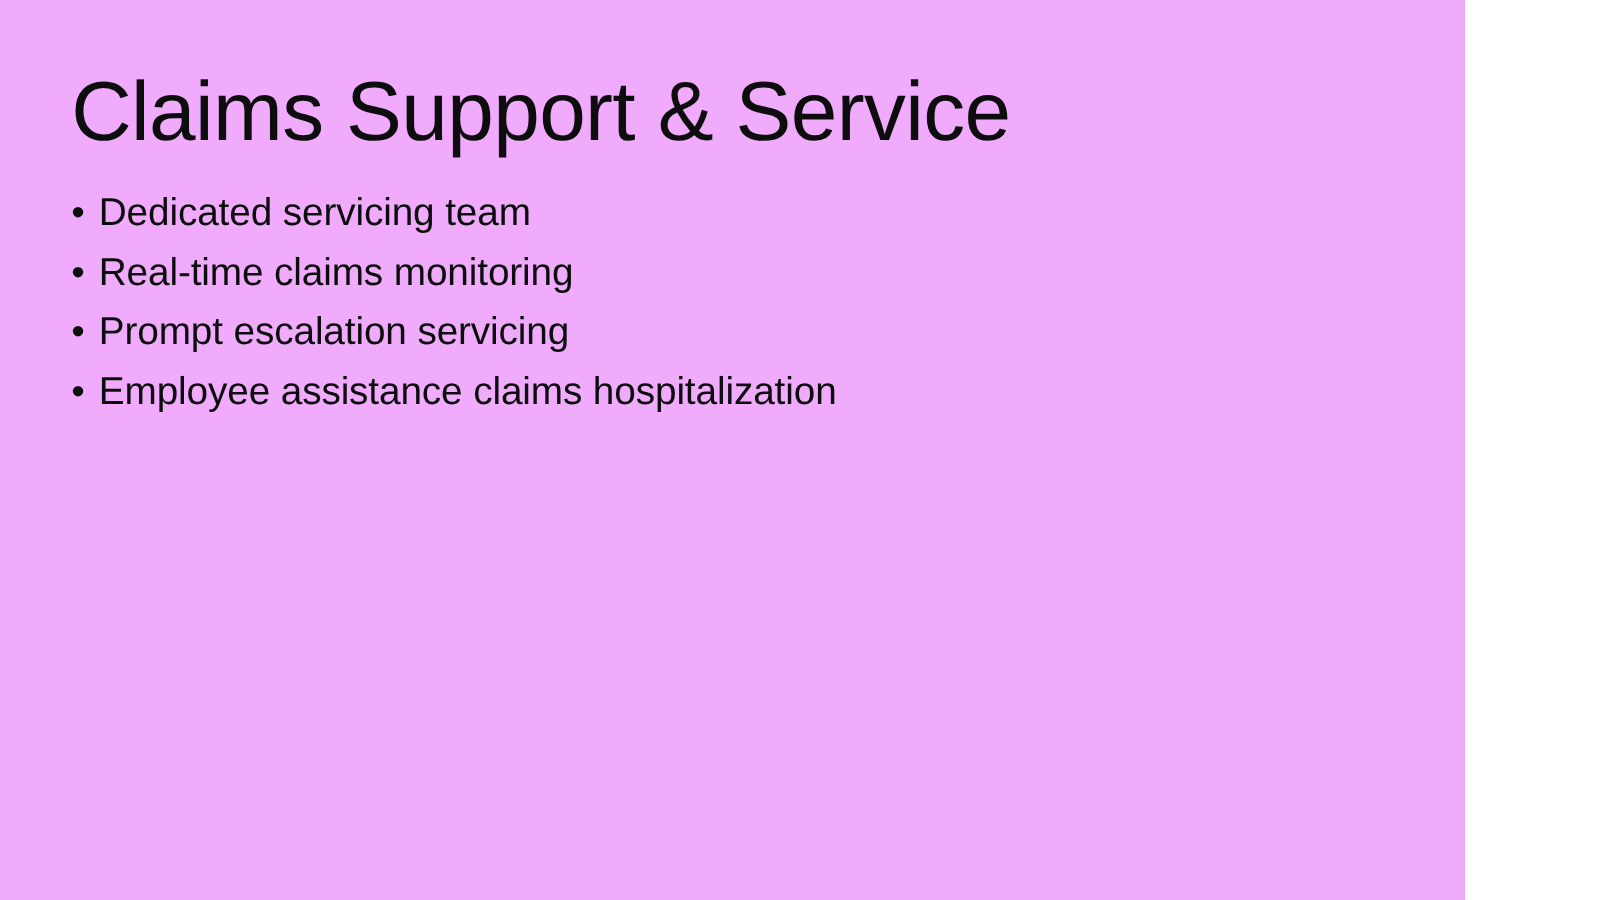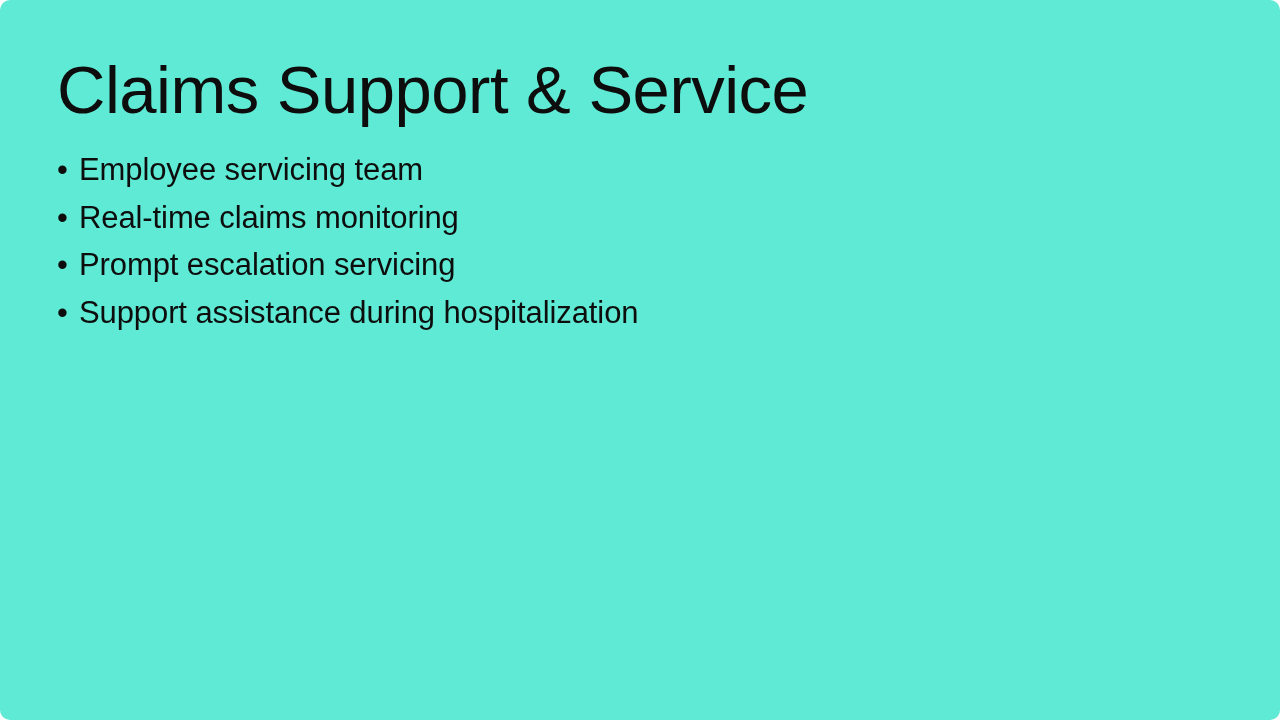--- a/index.html
+++ b/index.html
@@ -11,25 +11,24 @@
     width: 1280px;
     height: 720px;
     background: #ffffff;
     font-family: "Liberation Sans", sans-serif;
     -webkit-font-smoothing: antialiased;
     overflow: hidden;
   }
 
   .slide {
     position: relative;
-    width: 1280px;
+    width: 1172px;
     height: 720px;
-    background: #5eead4;
+    background: #f0abfc;
     box-sizing: border-box;
-    border-radius: 10px;
   }
 
   .slide-title {
     position: absolute;
     left: 57px;
     top: 52px;
     margin: 0;
     font-family: "Liberation Sans", sans-serif;
     font-size: 67px;
     font-weight: 400;
@@ -76,29 +75,29 @@
 </head>
 <body>
 
 <div class="slide">
 
   <h1 class="slide-title">Claims Support &amp; Service</h1>
 
   <ul class="bullet-list">
     <li class="bullet-item">
       <span class="bullet-marker">•</span>
-      <span class="bullet-text">Employee servicing team</span>
+      <span class="bullet-text">Dedicated servicing team</span>
     </li>
     <li class="bullet-item">
       <span class="bullet-marker">•</span>
       <span class="bullet-text">Real-time claims monitoring</span>
     </li>
     <li class="bullet-item">
       <span class="bullet-marker">•</span>
       <span class="bullet-text">Prompt escalation servicing</span>
     </li>
     <li class="bullet-item">
       <span class="bullet-marker">•</span>
-      <span class="bullet-text">Support assistance during hospitalization</span>
+      <span class="bullet-text">Employee assistance claims hospitalization</span>
     </li>
   </ul>
 
 </div>
 
 </body></html>

